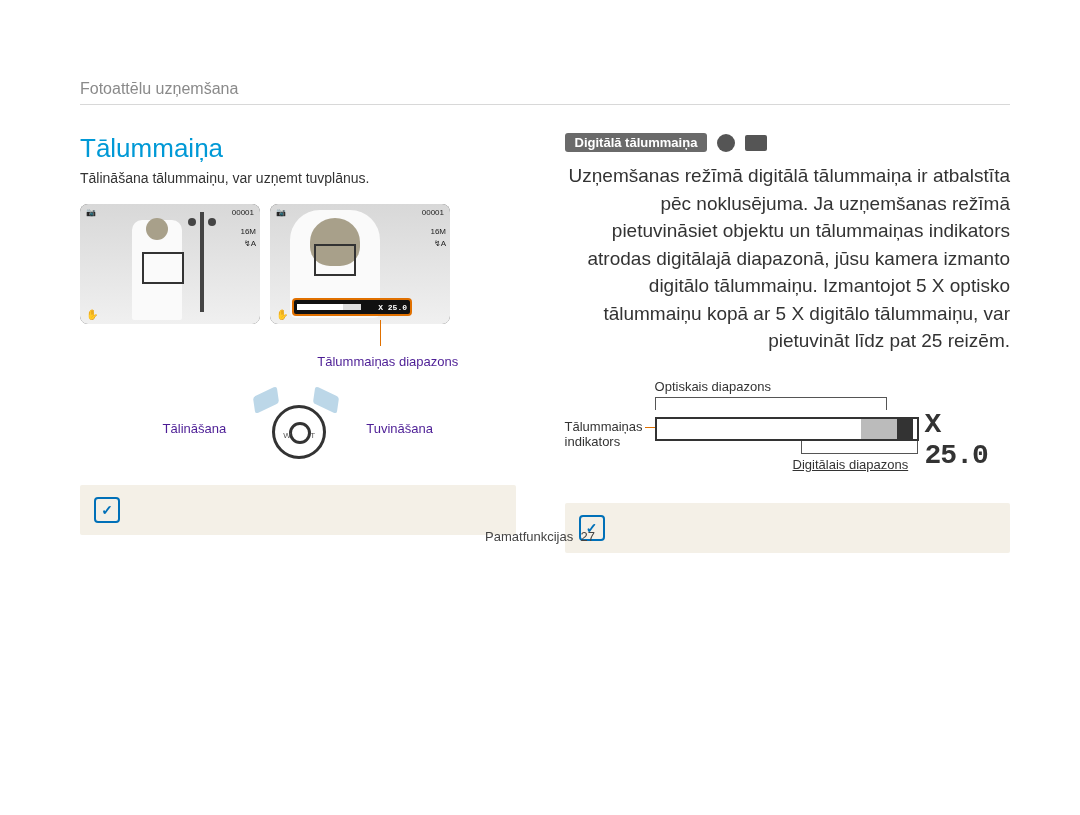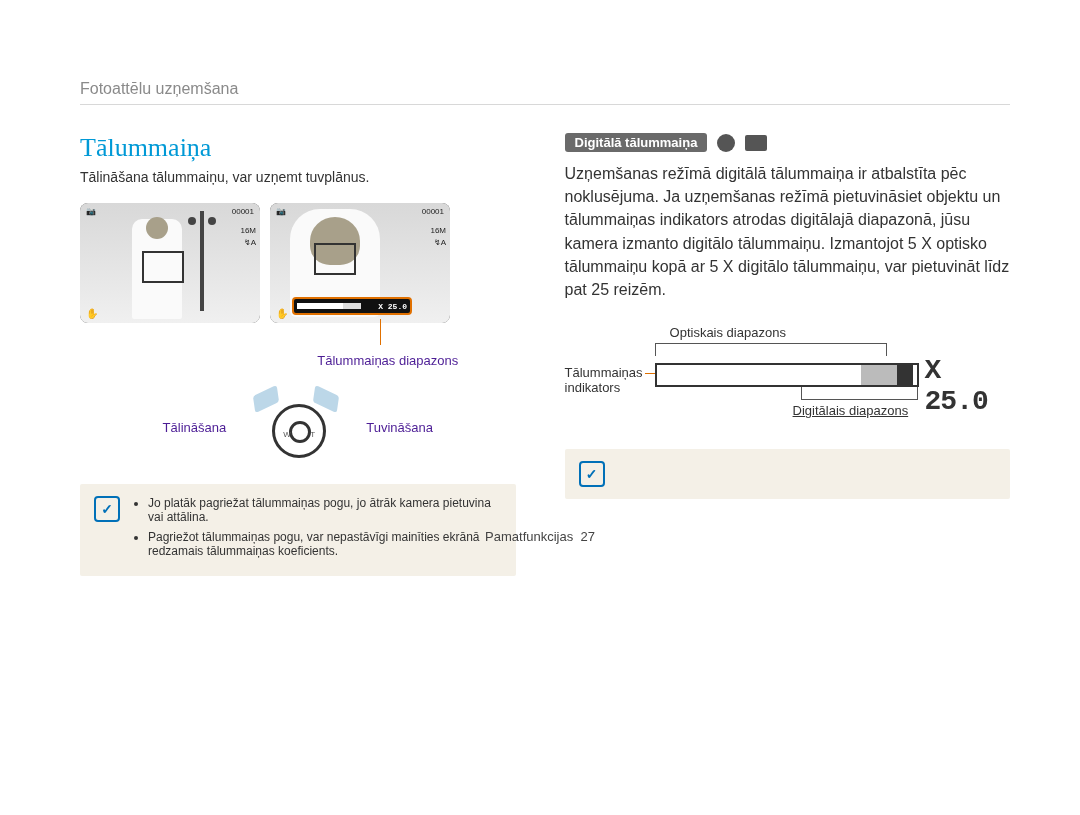--- a/index.html
+++ b/index.html
@@ -35,21 +35,20 @@
   }
   .col-right {
     width: 450px;
     margin-left: 13px;
   }
   h1.title {
     color: #0099d6;
     font-weight: normal;
     font-size: 26px;
     margin: 0 0 6px 0;
-    font-family: Liberation Serif, serif;
   }
   .intro {
     font-size: 14px;
   }
 
   
   .thumb-row {
     display: flex;
     gap: 10px;
     margin-top: 18px;
@@ -284,35 +283,36 @@
     border-radius:3px;
   }
   .mode-icon {
     width:22px; height:16px;
     background:#555;
     border-radius:2px;
     display:inline-block;
   }
   .mode-icon.round { border-radius:50%; width:18px; height:18px; }
   .right-para {
-    font-size:16px;
+    font-size:19px;
     line-height:1.45;
     margin-top:10px;
+    text-align:right;
   }
 
   
   .zoom-diagram {
     margin-top:24px;
     position:relative;
     height:110px;
     font-size:13px;
   }
   .zd-optical {
     position:absolute;
-    left:105px; top:0;
+    left:90px; top:0;
   }
   .zd-bracket-optical {
     position:absolute;
     left:90px; top:18px;
     width:230px; height:12px;
     border:1px solid #555;
     border-bottom:none;
   }
   .zd-indicator-label {
     position:absolute;
@@ -431,24 +431,20 @@
           <div class="dial">
             <span class="dial-letter dial-w">W</span>
             <span class="dial-letter dial-t">T</span>
           </div>
         </div>
         <div class="label">Tuvināšana</div>
       </div>
 
       <div class="note" style="margin-top:26px;">
         <div class="note-icon">✓</div>
-        <ul>
-          <li>Jo platāk pagriežat tālummaiņas pogu, jo ātrāk kamera pietuvina vai attālina.</li>
-          <li>Pagriežot tālummaiņas pogu, var nepastāvīgi mainīties ekrānā redzamais tālummaiņas koeficients.</li>
-        </ul>
       </div>
     </div>
 
     <div class="col-right">
       <div class="pill-row">
         <span class="pill">Digitālā tālummaiņa</span>
         <span class="mode-icon round"></span>
         <span class="mode-icon"></span>
       </div>
       <div class="right-para">Uzņemšanas režīmā digitālā tālummaiņa ir atbalstīta pēc noklusējuma. Ja uzņemšanas režīmā pietuvināsiet objektu un tālummaiņas indikators atrodas digitālajā diapazonā, jūsu kamera izmanto digitālo tālummaiņu. Izmantojot 5 X optisko tālummaiņu kopā ar 5 X digitālo tālummaiņu, var pietuvināt līdz pat 25 reizēm.</div>

